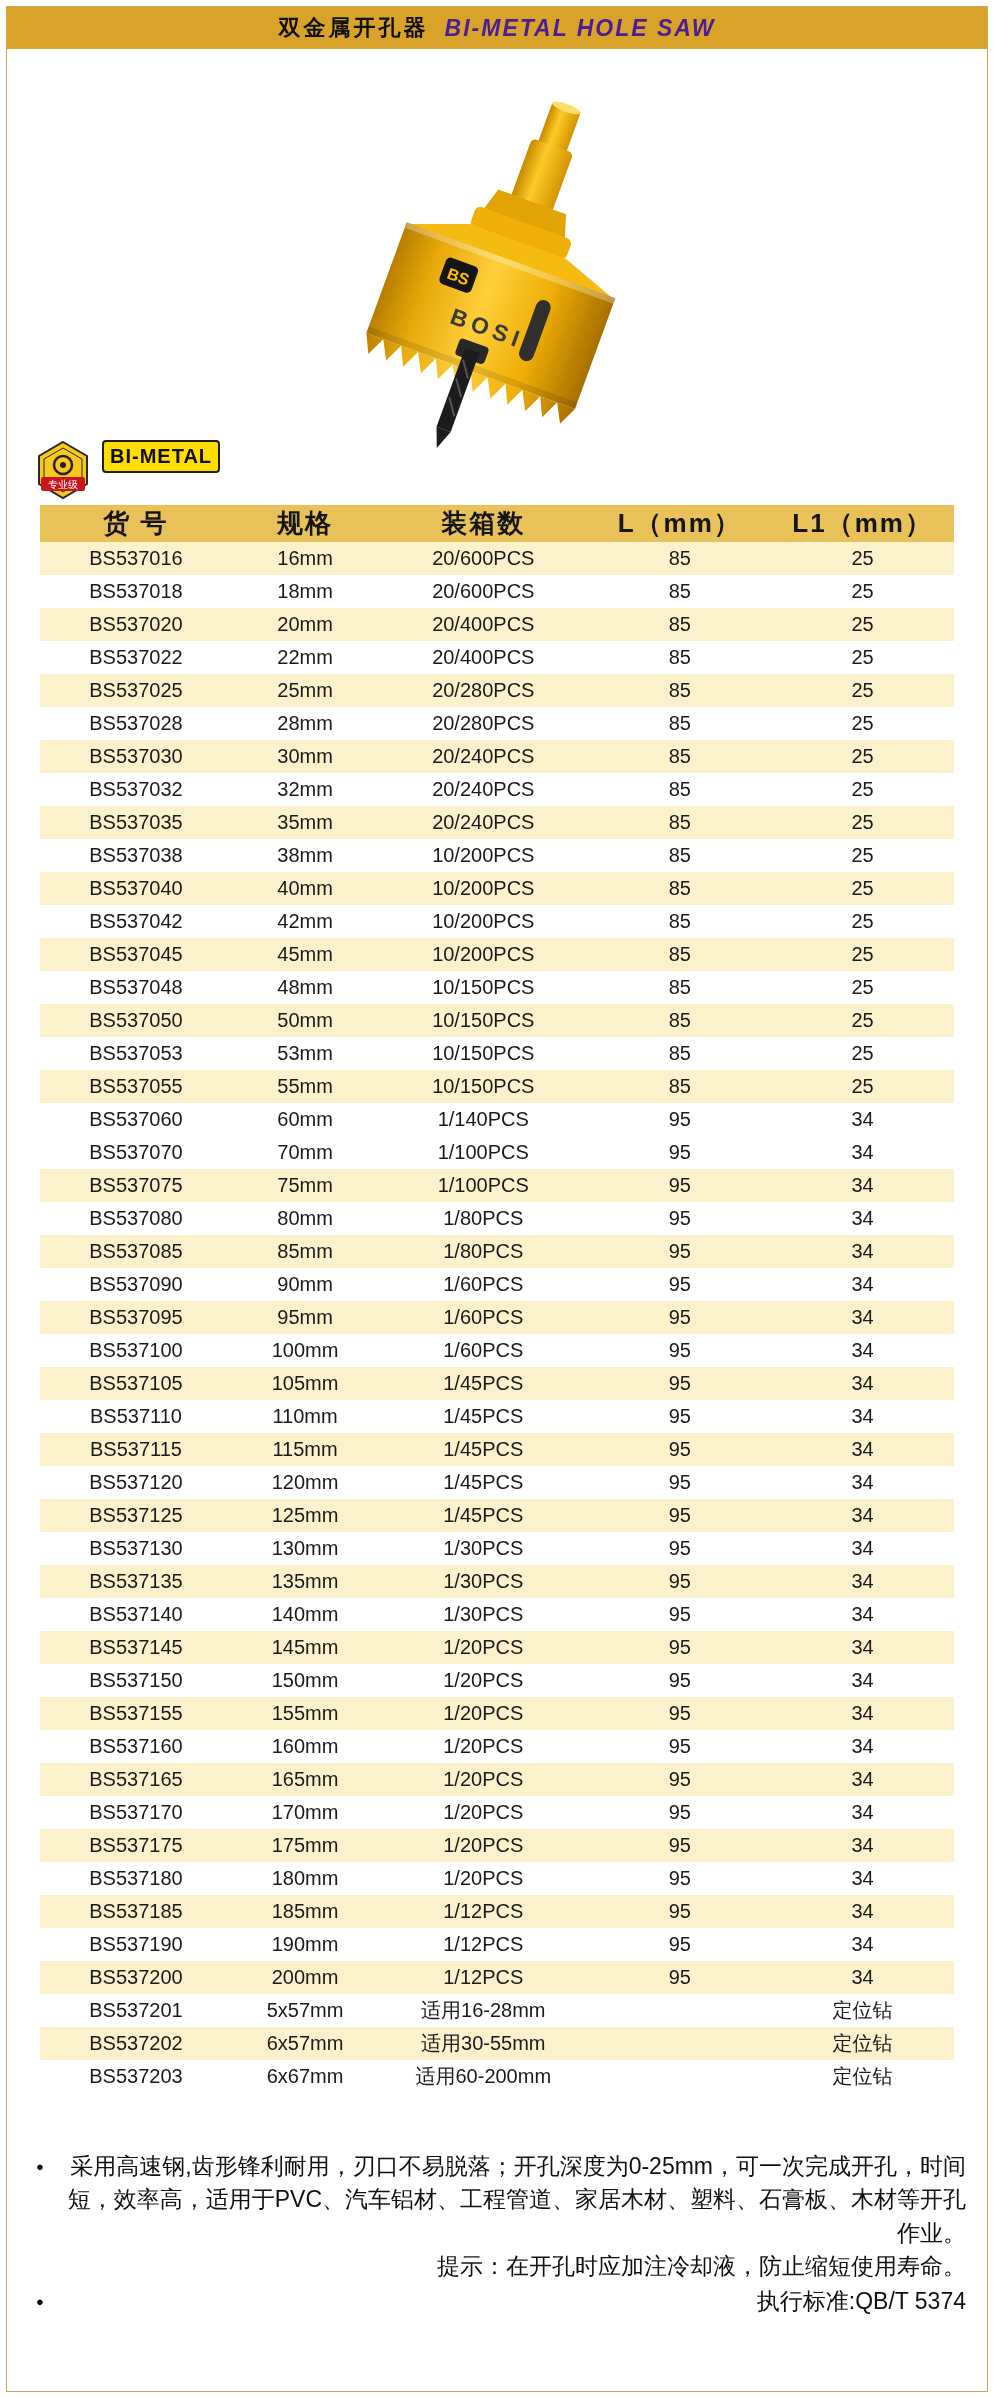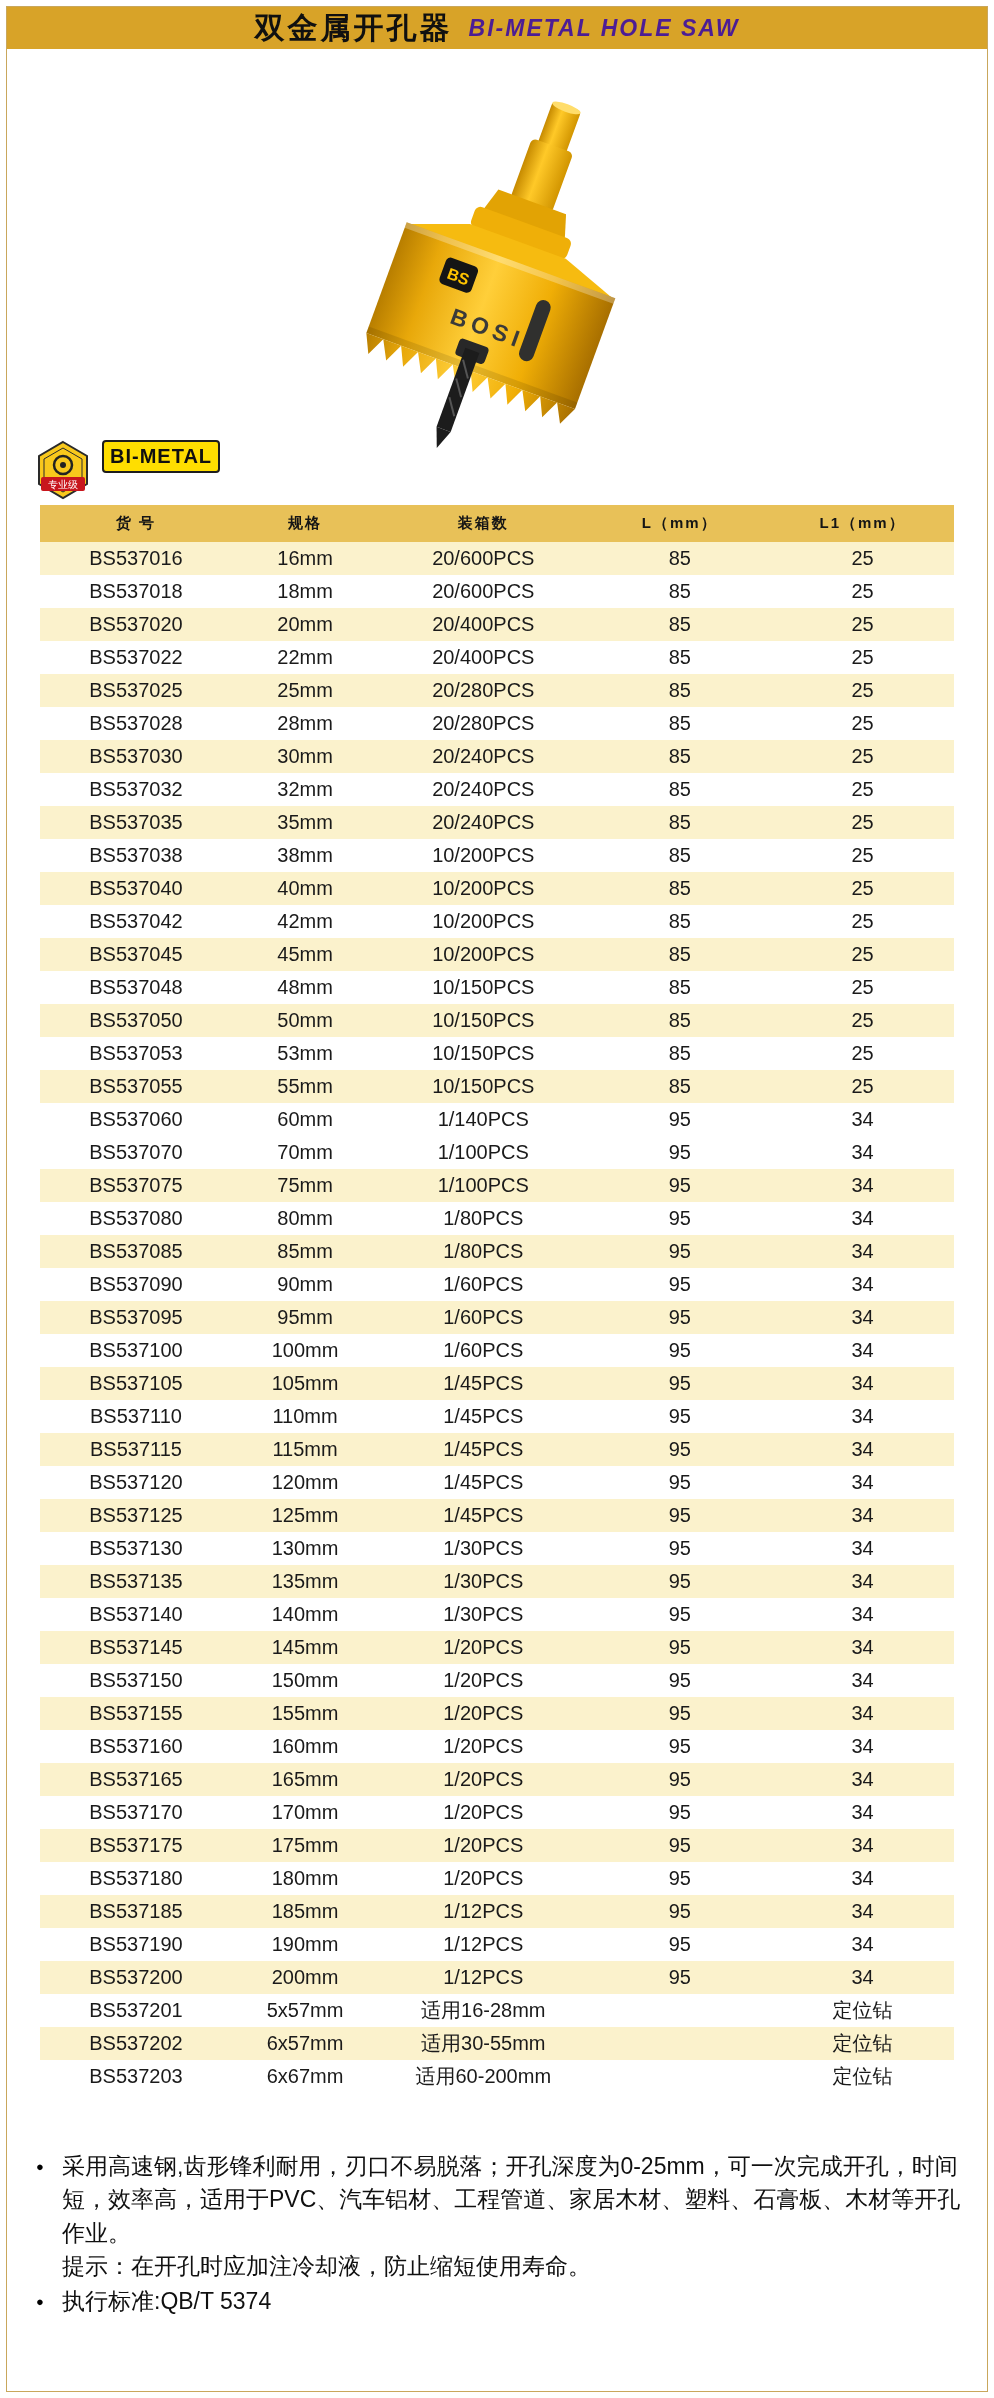--- a/index.html
+++ b/index.html
@@ -18,21 +18,21 @@
     border:1px solid #C9A75C;
     pointer-events:none;
   }
   
   .header-band {
     position:absolute; top:7px; left:7px; right:7px; height:42px;
     background:#D8A328;
     display:flex; align-items:center; justify-content:center; gap:16px;
   }
   .title-cn {
-    font-size:30px; font-weight:bold; color:#101010; letter-spacing:3px;
+    font-size:22px; font-weight:bold; color:#101010; letter-spacing:3px;
   }
   .title-en {
     font-size:23px; font-weight:bold; font-style:italic; color:#4c1d95; letter-spacing:2px;
   }
   
   .product-area {
     position:absolute; top:84px; left:237px; width:520px; height:400px;
   }
   
   .badge-row {
@@ -44,40 +44,40 @@
     padding:3px 6px; font-weight:bold; font-size:20px; color:#101010;
     letter-spacing:1px;
   }
   
   .spec-table {
     position:absolute; top:505px; left:40px; width:914px;
     border-collapse:collapse; table-layout:fixed;
   }
   .spec-table th {
     background:#E8C158; height:35px;
-    font-size:15px; font-weight:bold; color:#151515;
+    font-size:26px; font-weight:bold; color:#151515;
     letter-spacing:2px; text-align:center;
   }
   .spec-table td {
     height:33px; text-align:center; font-size:20px; color:#1a1a1a; padding:0;
     white-space:nowrap; overflow:hidden;
   }
   tr.row-cream { background:#FBF2CC; }
   tr.row-white { background:#FFFFFF; }
   
   .notes {
     position:absolute; top:2150px; left:36px; right:28px;
     font-size:23px; color:#101010; line-height:1.45;
   }
   .note { display:flex; align-items:flex-start; }
   .note + .note { margin-top:2px; }
   .bullet {
     flex:0 0 26px; font-size:13px; line-height:1; padding-top:10px; color:#000;
   }
-  .note-body { flex:1; }
+  .note-body { flex:1;text-align:right; }
 </style>
 </head>
 <body>
 
 <div class="page">
   <div class="frame"></div>
 
   <header class="header-band">
     <span class="title-cn">双金属开孔器</span>
     <span class="title-en">BI-METAL HOLE SAW</span>

